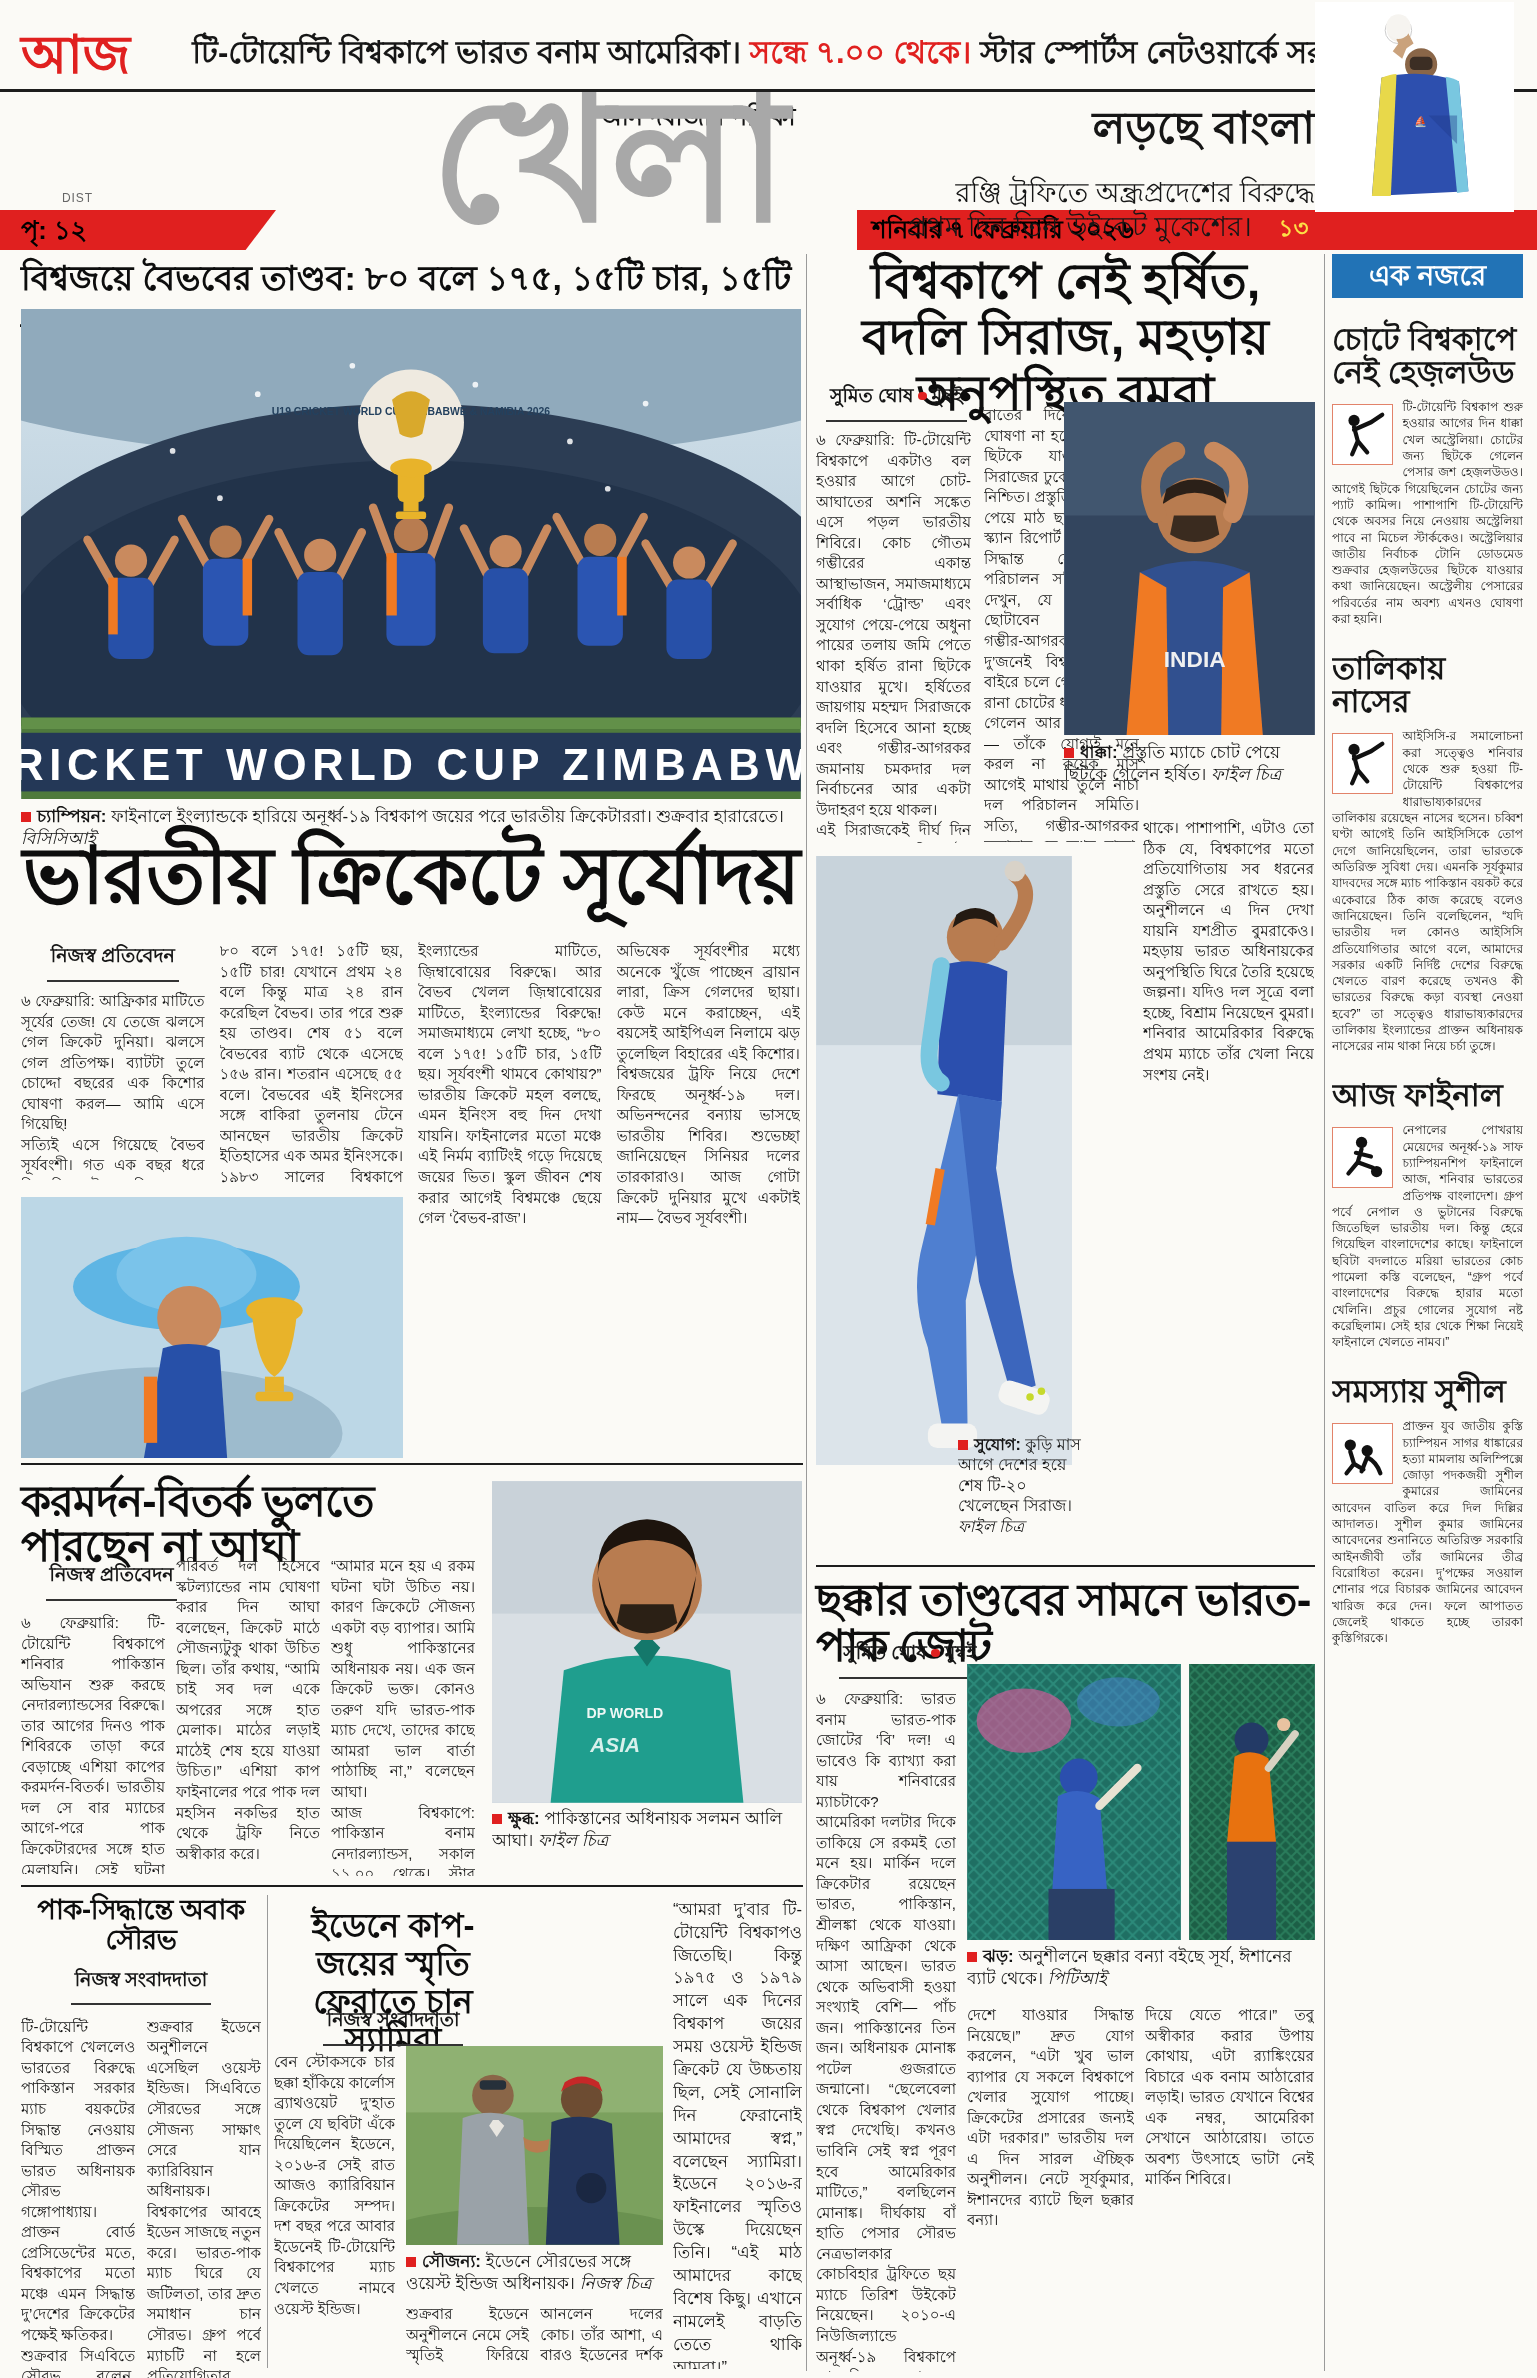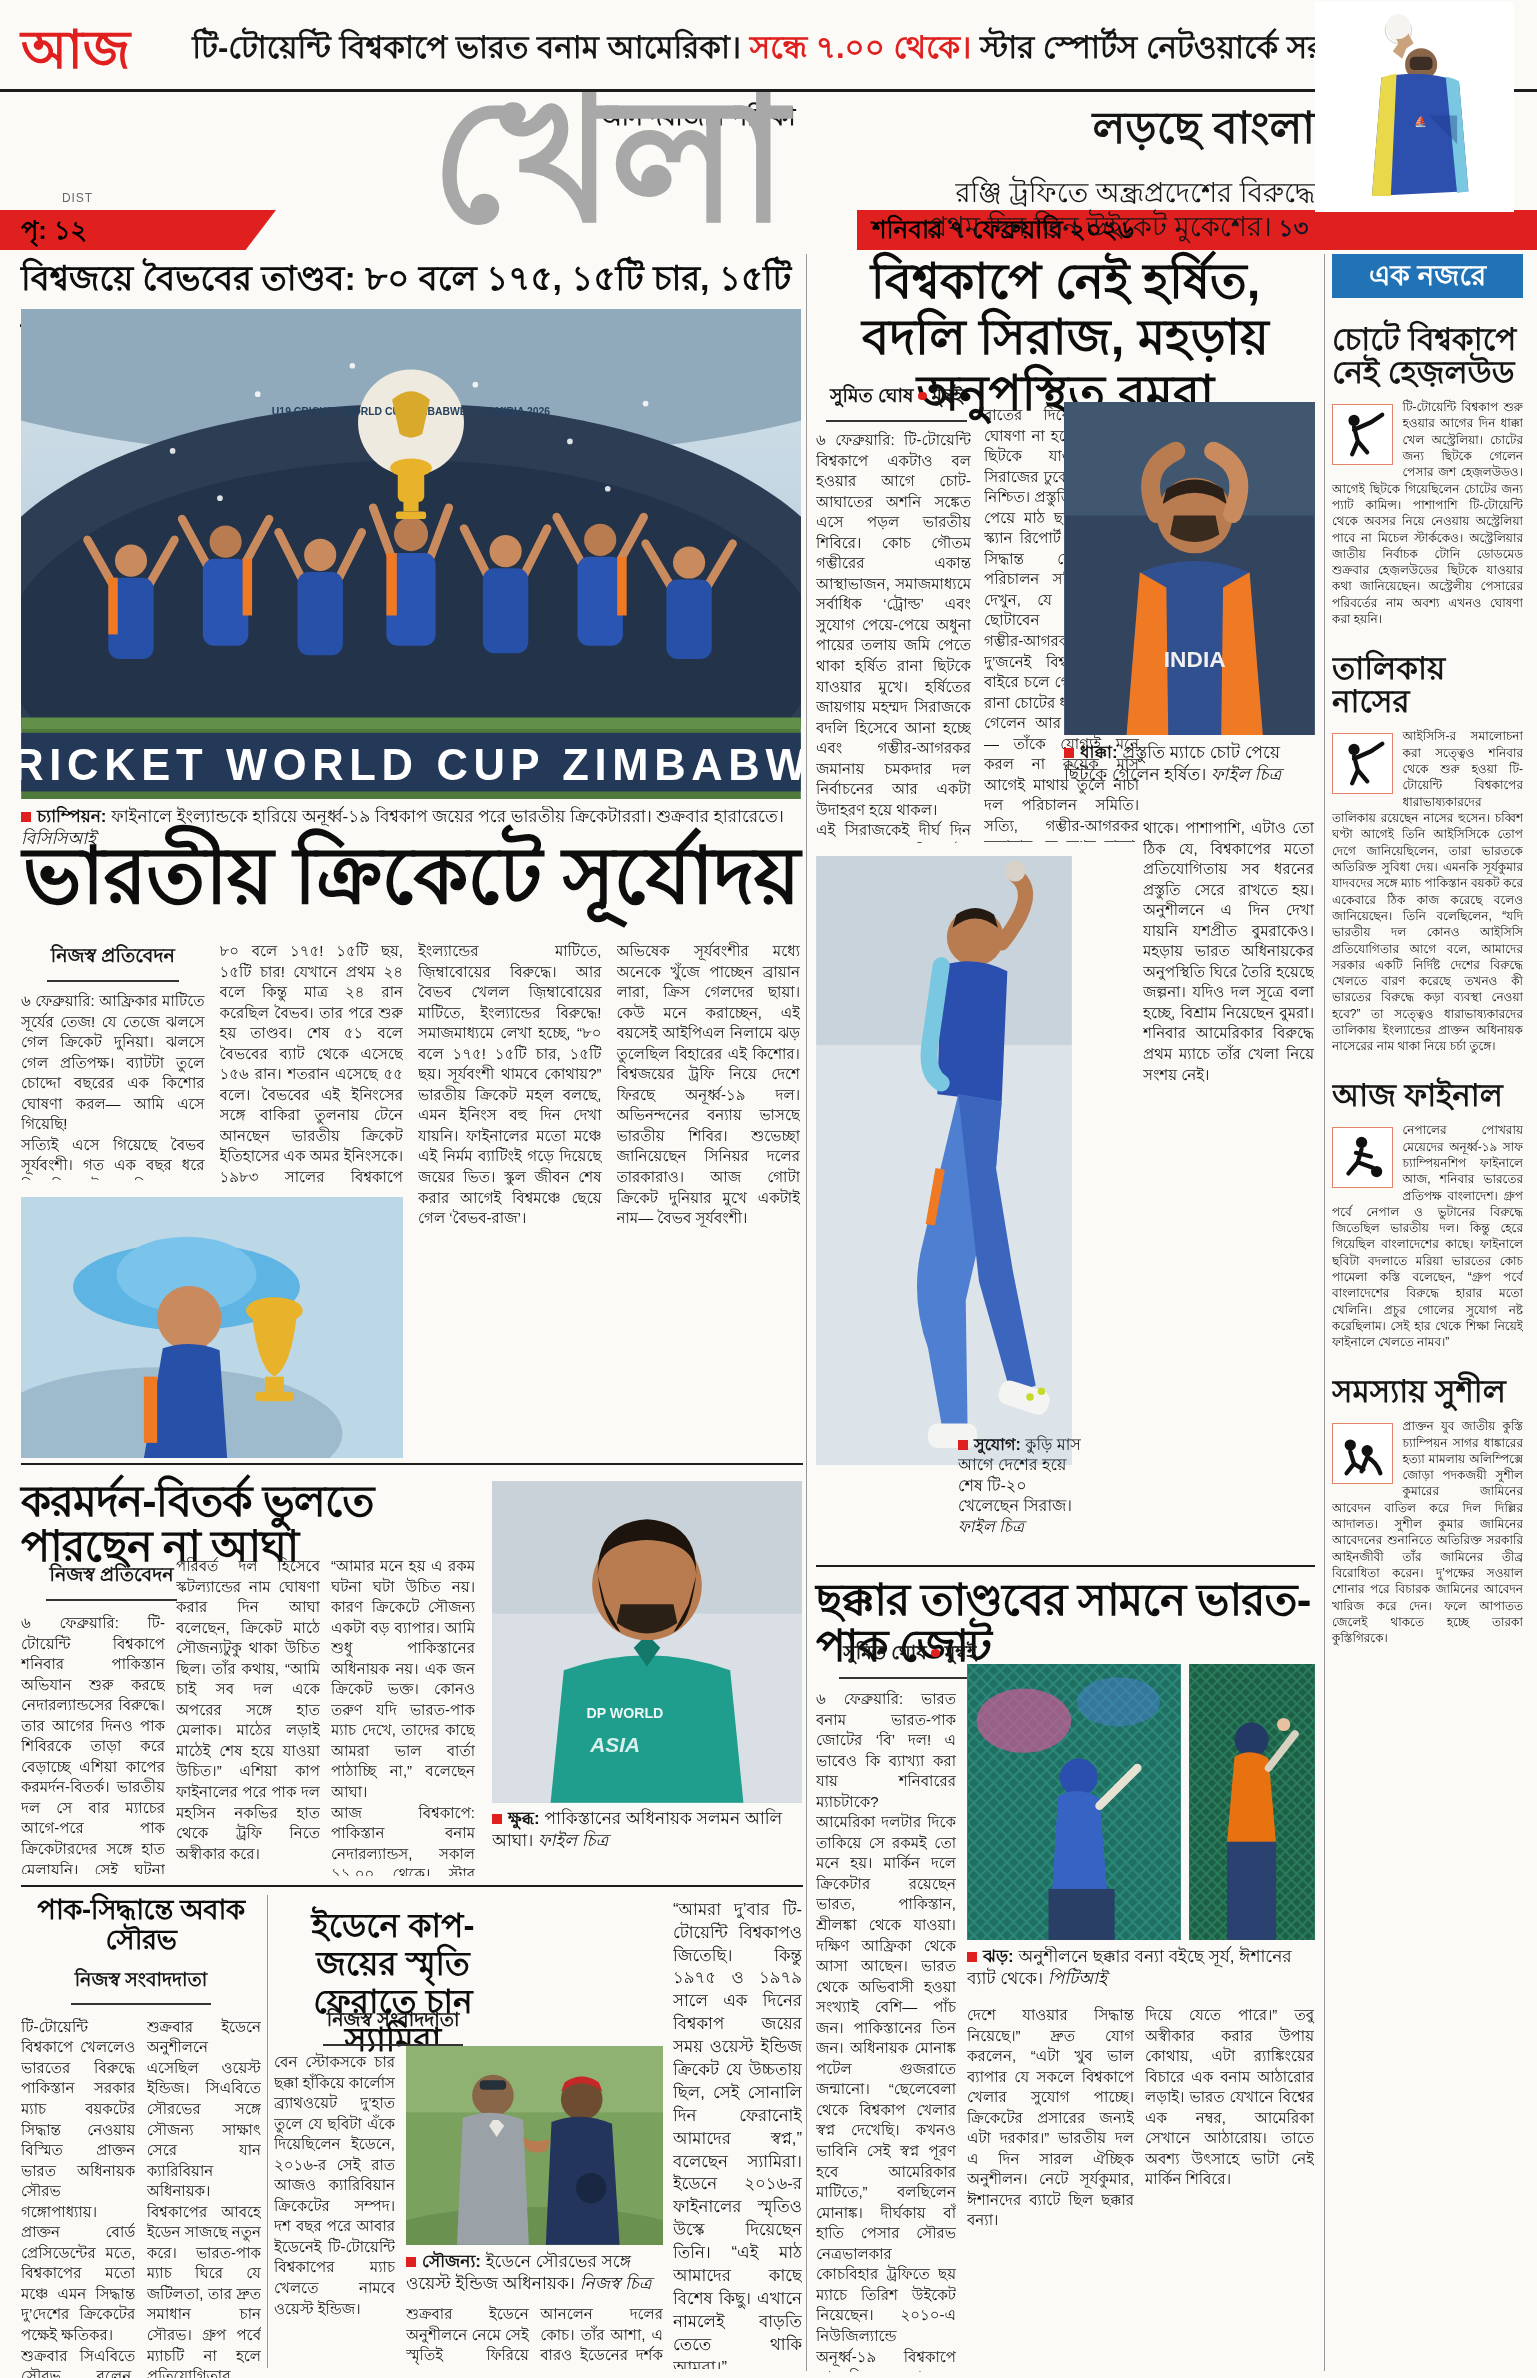--- a/index.html
+++ b/index.html
@@ -17,29 +17,29 @@
   .sq{display:inline-block;width:10.4px;height:10.4px;background:#e0201f;margin-right:5.7px;}
   .hl{font-weight:900;color:#0d0d0d;}
   .rule-h{background:#1d1d1d;}
   .rule-v{background:#9a9a9a;}
   .photo{overflow:hidden;background:#cfd8de;}
   .barred{background:#e0201f;color:#000000;font-weight:800;}
   .sb-title{font-size:31px;font-weight:900;line-height:1.08;margin:24.6px 0 9.5px;}
   .sb-body{font-size:12px;line-height:1.36;text-align:justify;white-space:pre-line;}
   .icon-box{float:left;width:59px;height:59px;border:1.9px solid #e2836a;margin:4.7px 9.5px 1.9px 0;
             display:flex;align-items:center;justify-content:center;background:#fff;}
-  .badge{display:inline-block;background:#e0201f;color:#0f172a;font-weight:800;padding:0 6.6px;margin-left:0;}
+  .badge{display:inline-block;background:#e0201f;color:#fde047;font-weight:800;padding:0 6.6px;margin-left:20px;}
   .quotecol{font-size:16.6px;line-height:1.38;text-align:justify;overflow:hidden;white-space:pre-line;}
 </style>
 </head>
 <body>
 
 <div class="page">
 
-  <div class="abs" style="left:21px;top:23px;width:1268px;height:62px;display:flex;gap:31px;">
+  <div class="abs" style="left:21px;top:23px;width:1268px;height:62px;display:flex;align-items:center;gap:31px;">
     <span style="font-size:53px;font-weight:900;color:#e0201f;line-height:1;">আজ</span>
     <span style="width:2.8px;height:45px;background:#111;"></span>
     <span style="font-size:31px;font-weight:700;white-space:nowrap;"><span>টি-টোয়েন্টি বিশ্বকাপে ভারত বনাম আমেরিকা। </span><span class="red">সন্ধে ৭.০০ থেকে।</span><span> স্টার স্পোর্টস নেটওয়ার্কে সরাসরি সম্প্রচার।</span></span>
   </div>
   <div class="abs rule-h" style="left:0;top:89px;width:1538px;height:2.8px;"></div>
 
   <div class="abs" style="left:1315px;top:1.9px;width:199px;height:210px;background:#fff;z-index:4;">
     <svg width="199" height="210" viewBox="0 0 210 222">
       <circle cx="88" cy="30" r="14" fill="#fff" stroke="#c9c9c9" stroke-width="1"></circle>
       <circle cx="88" cy="30" r="12" fill="#f4f2ee"></circle>

